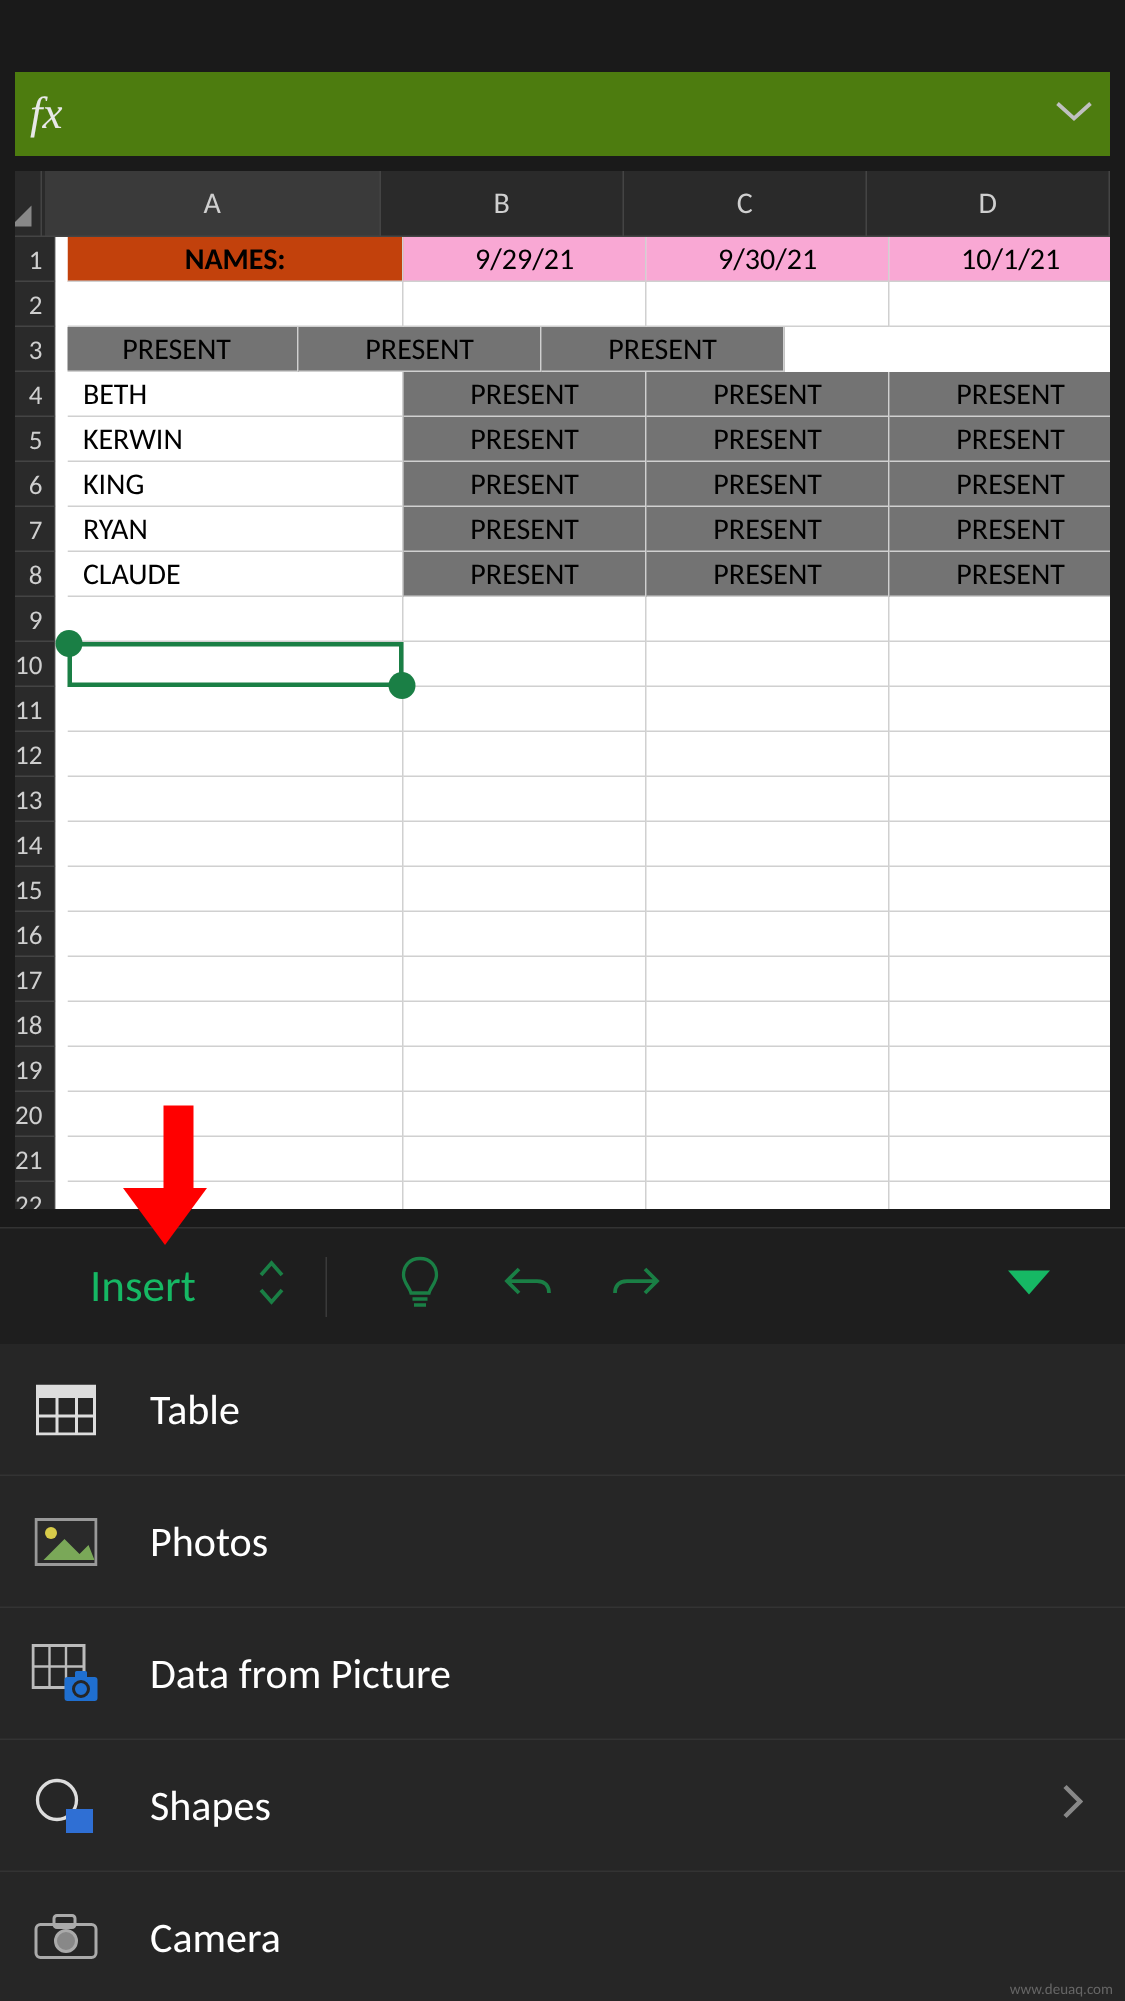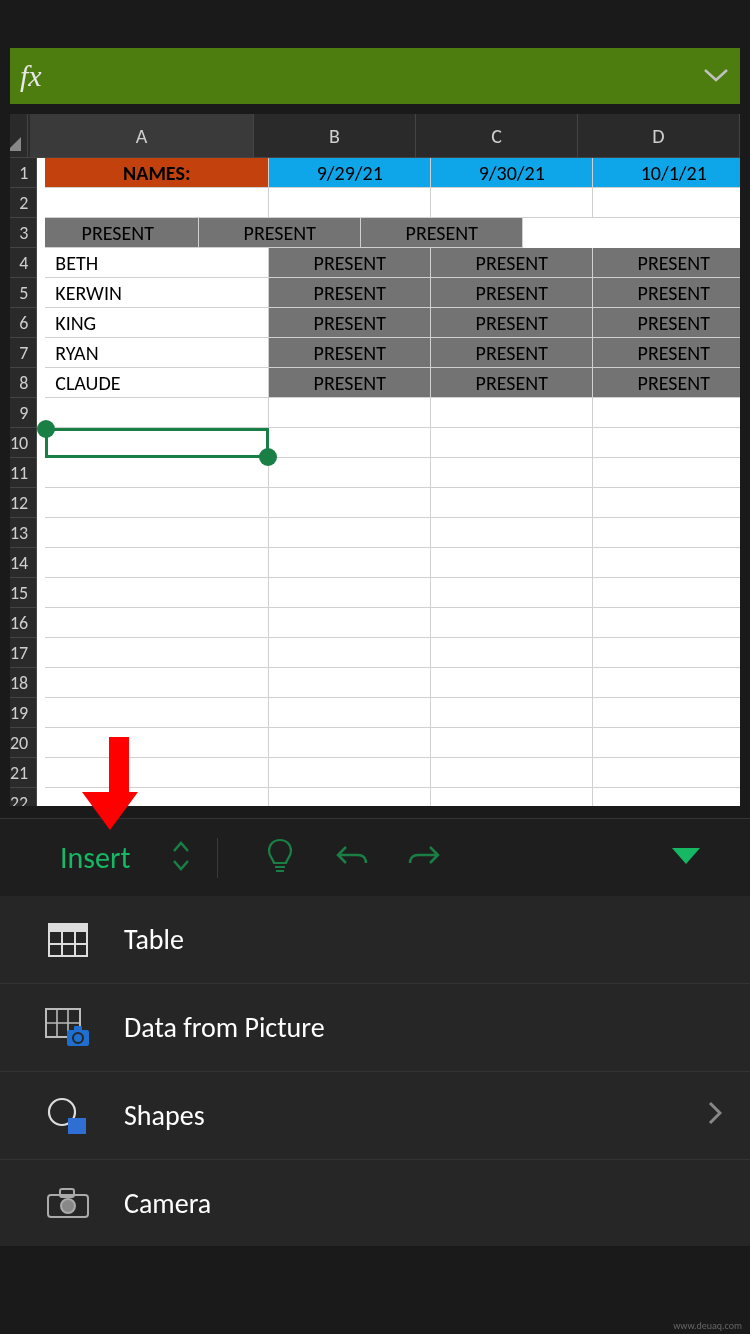--- a/index.html
+++ b/index.html
@@ -60,21 +60,21 @@
   .rows { display:flex; height:calc(100% - 44px);}
   .row-headers { width:56px; background:#2a2a2a; }
   .rh { height:30px; color:#cfcfcf; font-size:18px; display:flex; align-items:center; justify-content:flex-end; padding-right:8px; border-bottom:1px solid #444; border-right:1px solid #444;}
   .grid { flex:1; position:relative; }
   .left-strip { position:absolute; left:0; top:0; width:8px; height:100%; background:#fff; }
   .grid-row { display:flex; height:30px; }
   .cell { border-right:1px solid #d0d0d0; border-bottom:1px solid #d0d0d0; display:flex; align-items:center; font-size:20px; padding:0 6px; }
   .cA { width:232px; }
   .cB,.cC,.cD { width:162px; justify-content:center;}
   .r1 .cA { background:#c2410c; font-weight:bold; justify-content:center;}
-  .r1 .cB,.r1 .cC,.r1 .cD { background:#0ea5e9; color:#000; justify-content:center;}
+  .r1 .cB,.r1 .cC,.r1 .cD { background:#f9a8d4; color:#000; justify-content:center;}
   .name-cell { background:#fff; color:#000; padding-left:10px; justify-content:flex-start;}
   .present-cell { background:#737373; color:#000; }
   .selection {
     position:absolute;
     left:8px; top:270px; width:224px; height:30px;
     border:3px solid #1a7f45;
     box-sizing:border-box;
     pointer-events:none;
     z-index:5;
   }
@@ -103,21 +103,21 @@
   .rb-divider { width:1px; height:40px; background:#3a3a3a; margin:0 26px;}
   .rb-icon { width:72px; text-align:center; color:#1a7f45;}
   .rb-arrow { margin-left:auto; margin-right:48px; color:#16b864;}
 
   .menu {
     position:absolute; left:0; top:896px; width:100%;
     background:#262626;
   }
   .menu-item {
     height:88px; display:flex; align-items:center;
-    padding-left:44px;
+    padding-left:20px;
     border-bottom:1px solid #333;
     color:#fff; font-size:28px;
   }
   .menu-item:last-child { height:86px; border-bottom:none;}
   .menu-icon { width:48px; height:48px; margin-right:32px; display:flex; align-items:center; justify-content:center;}
   .menu-text { flex:1; }
   .menu-chevron { color:#888; margin-right:28px;}
 
   .footer-text { position:absolute; right:8px; bottom:2px; font-size:10px; color:#666; z-index:50;}
 </style>
@@ -357,20 +357,30 @@
         <rect x="1" y="1" width="38" height="8" fill="#ddd"></rect>
         <line x1="14" y1="1" x2="14" y2="33" stroke="#ddd" stroke-width="2"></line>
         <line x1="27" y1="1" x2="27" y2="33" stroke="#ddd" stroke-width="2"></line>
         <line x1="1" y1="21" x2="39" y2="21" stroke="#ddd" stroke-width="2"></line>
       </svg>
     </div>
     <div class="menu-text">Table</div>
   </div>
   <div class="menu-item">
     <div class="menu-icon">
+      <svg width="42" height="32" viewBox="0 0 42 32">
+        <rect x="1" y="1" width="40" height="30" fill="#2a2a2a" stroke="#999" stroke-width="2"></rect>
+        <circle cx="11" cy="10" r="4" fill="#d8cc4a"></circle>
+        <polygon points="6,28 20,14 30,24 36,18 40,28" fill="#7aa858"></polygon>
+      </svg>
+    </div>
+    <div class="menu-text">Photos</div>
+  </div>
+  <div class="menu-item">
+    <div class="menu-icon">
       <svg width="46" height="40" viewBox="0 0 46 40">
         <rect x="1" y="1" width="34" height="28" fill="none" stroke="#bbb" stroke-width="2"></rect>
         <line x1="12" y1="1" x2="12" y2="29" stroke="#bbb" stroke-width="1.6"></line>
         <line x1="23" y1="1" x2="23" y2="29" stroke="#bbb" stroke-width="1.6"></line>
         <line x1="1" y1="15" x2="35" y2="15" stroke="#bbb" stroke-width="1.6"></line>
         <rect x="22" y="22" width="22" height="16" rx="2" fill="#1f6fd0"></rect>
         <rect x="29" y="18" width="8" height="6" rx="1" fill="#1f6fd0"></rect>
         <circle cx="33" cy="30" r="5" fill="none" stroke="#262626" stroke-width="2"></circle>
       </svg>
     </div>

